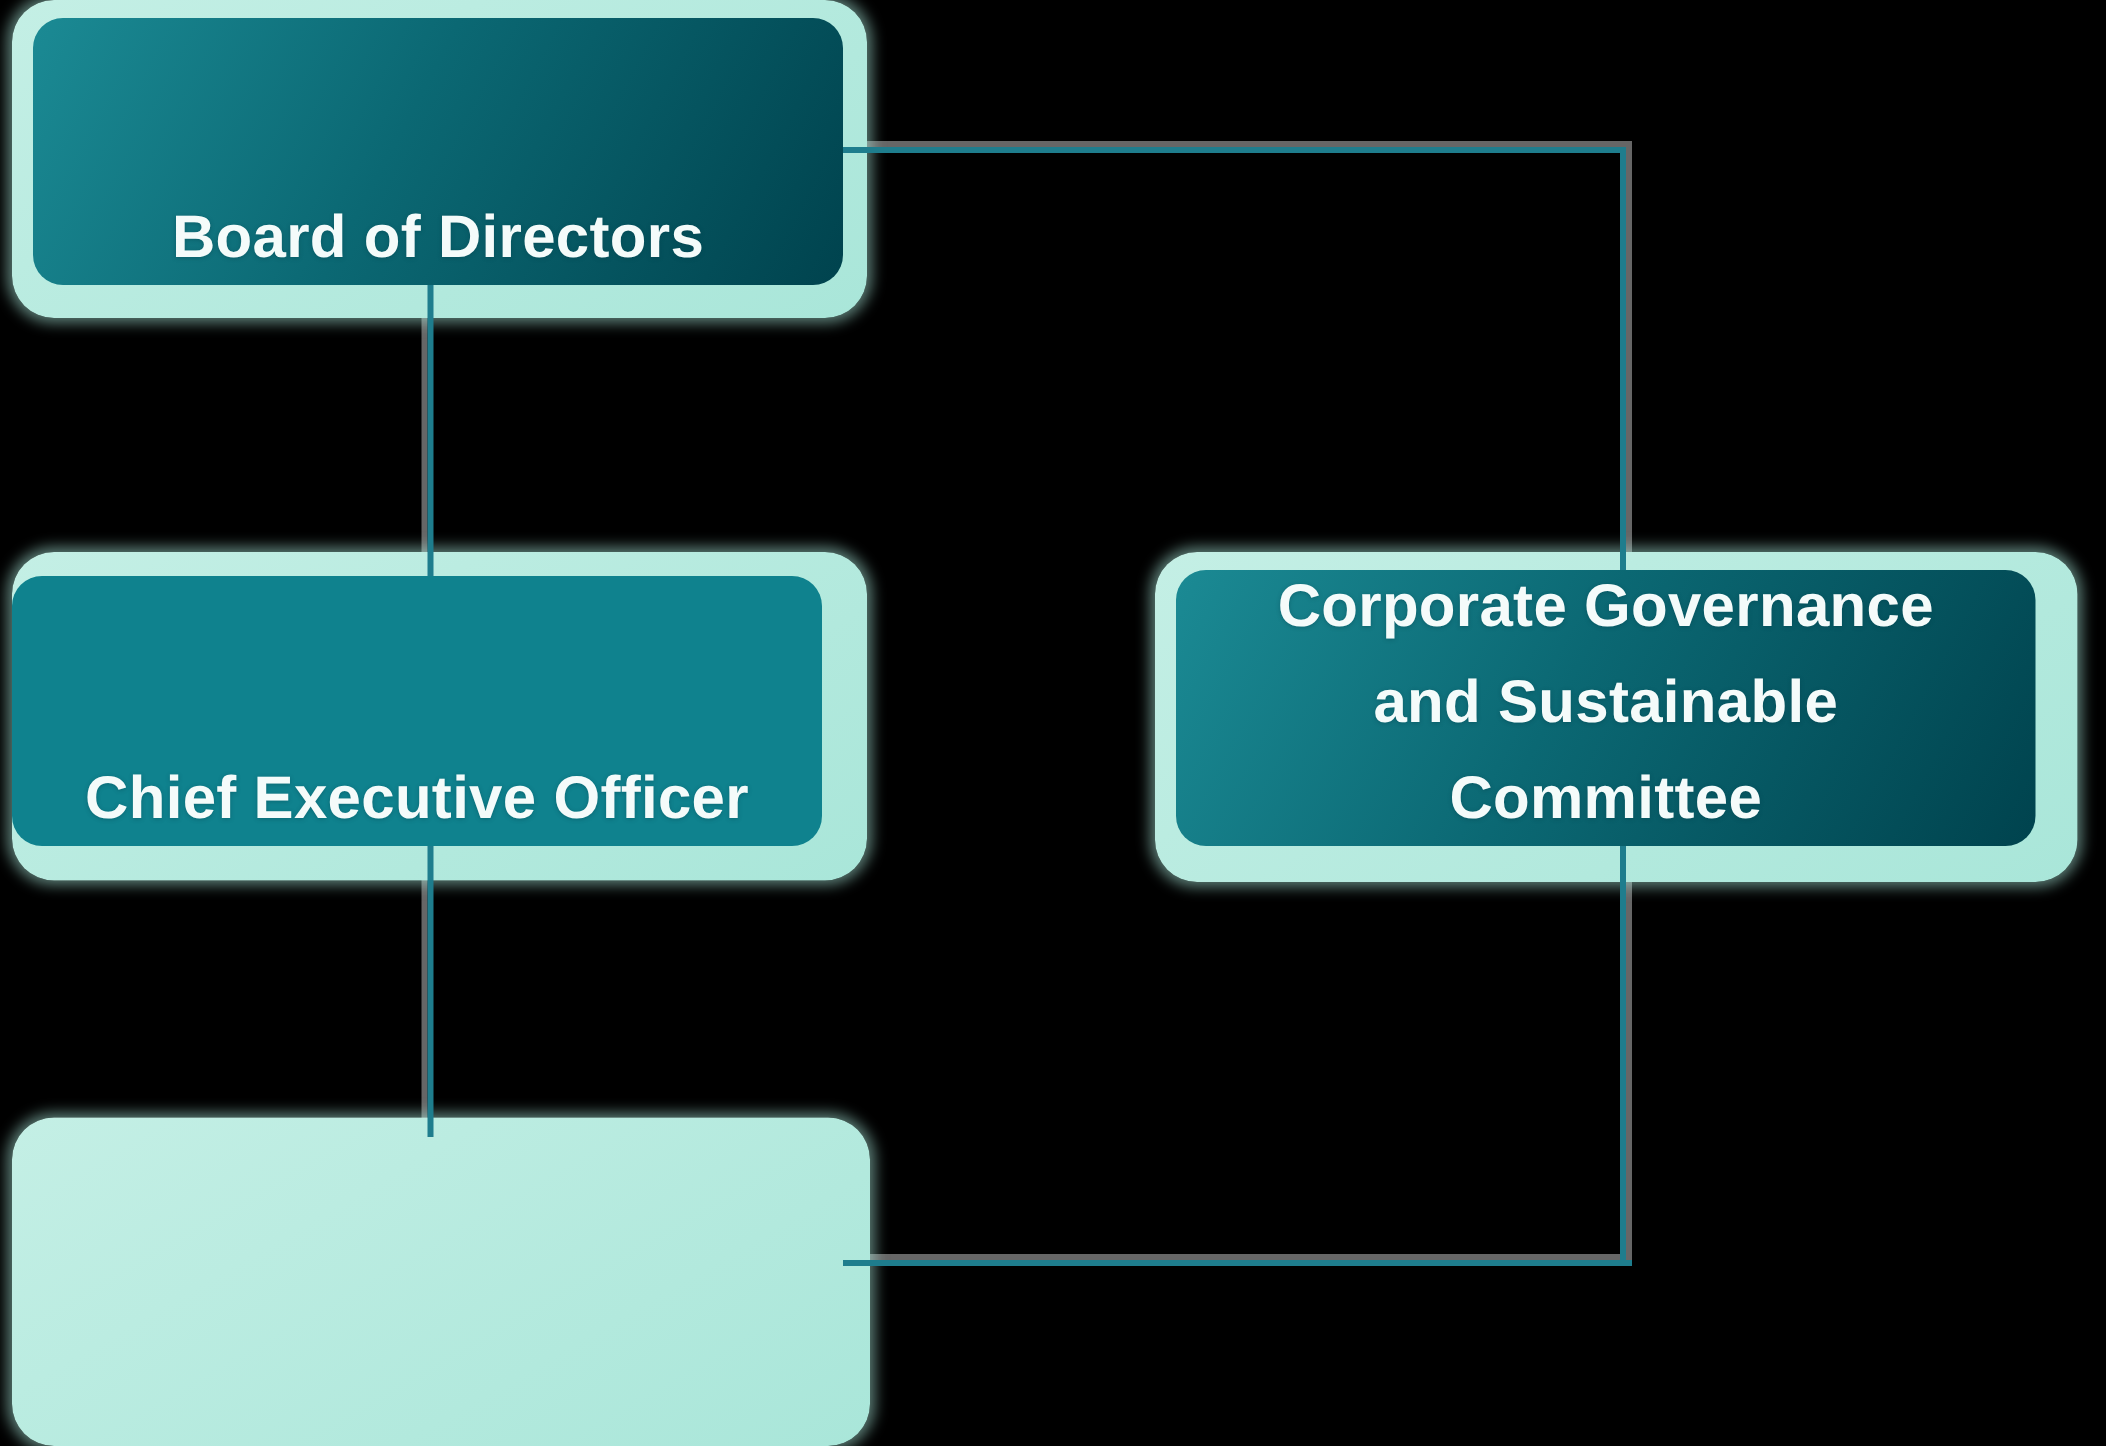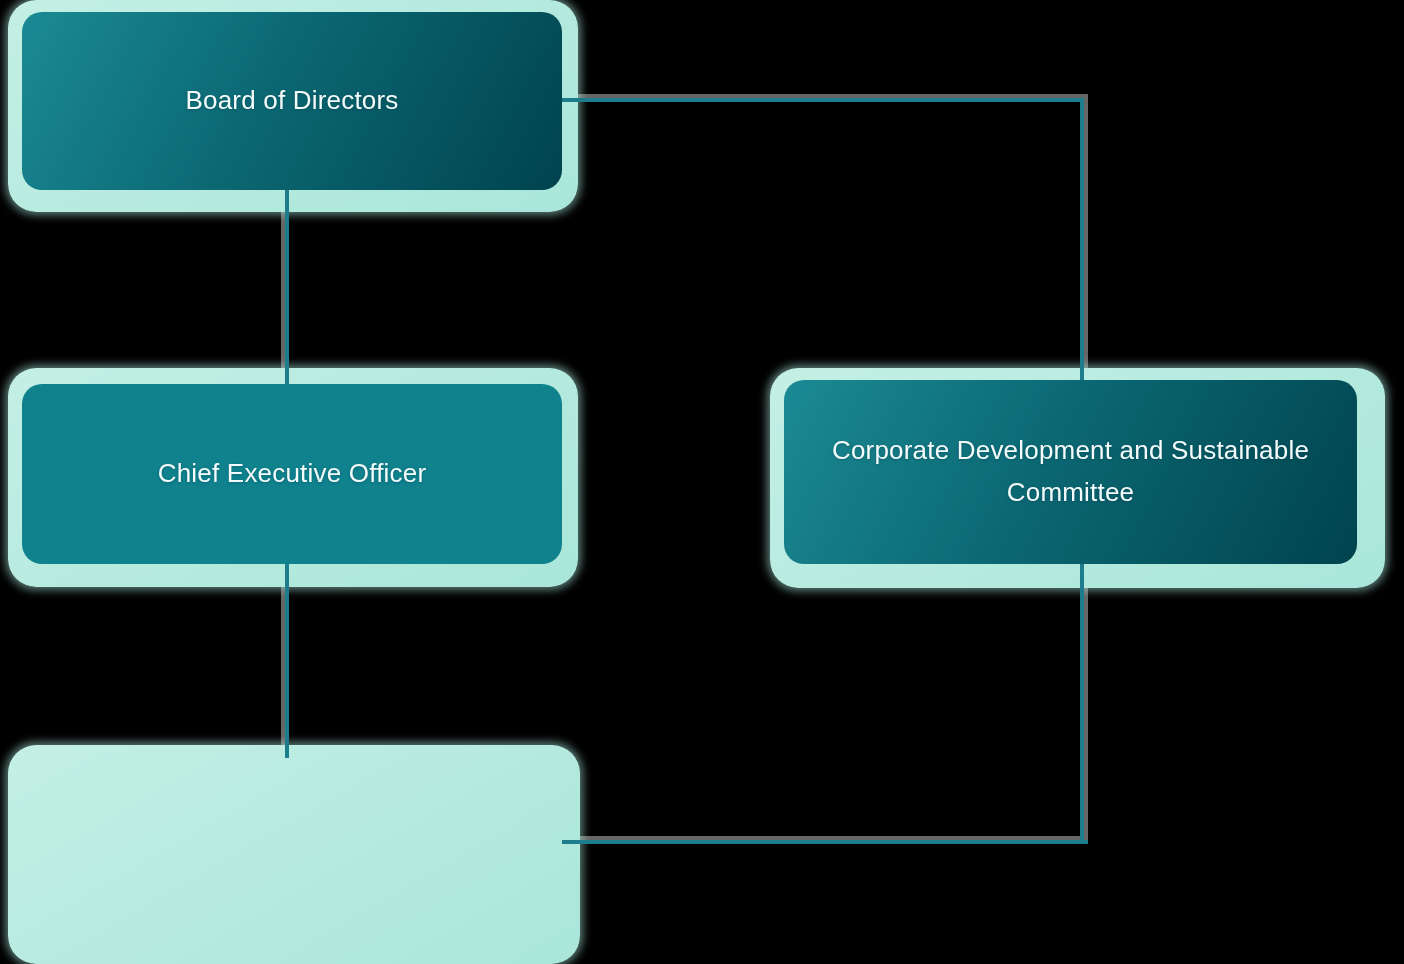--- a/index.html
+++ b/index.html
@@ -15,43 +15,43 @@
     position:absolute;
     border-radius:28px;
     background:linear-gradient(150deg,var(--glow-mint-light,#c4efe5),var(--glow-mint,#a9e6d9));
     box-shadow:0 0 9px 3px rgba(167,230,217,.55);
     z-index:2;
   }
   
   .node{
     position:absolute;
     border-radius:20px;
-    display:flex;align-items:center;justify-content:center;
+    display:flex;align-items:flex-end;justify-content:center;
     text-align:center;
     z-index:4;
     color:var(--label-text,#f4fbfa);
-    font-weight:400;font-size:26px;line-height:1.6;
+    font-weight:700;font-size:40px;line-height:1.6;
     letter-spacing:.2px;
     text-shadow:0 1px 3px rgba(0,55,65,.35);
     box-sizing:border-box;
   }
   .node.dark{background:linear-gradient(118deg,var(--node-dark-start,#1b8a94) 0%,#0b6873 45%,var(--node-dark-end,#00434e) 100%);}
   .node.teal{background:var(--node-teal,#0f828e);}
   .node.seafoam{background:var(--node-seafoam,#47c3af);}
 
   
   .line{position:absolute;}
   .line.gray{background:var(--line-gray,#666);z-index:1;}
   .line.teal{background:var(--line-teal,#1e7d8d);z-index:3;}
 
   
   .glow-board{left:8px;top:0;width:570px;height:212px;}
   .node-board{left:22px;top:12px;width:540px;height:178px;}
   .glow-ceo{left:8px;top:368px;width:570px;height:219px;}
-  .node-ceo{left:22px;top:384px;width:540px;height:180px;}
+  .node-ceo{left:8px;top:384px;width:540px;height:180px;}
   .glow-sdwg{left:8px;top:745px;width:572px;height:219px;}
   .node-sdwg{left:22px;top:758px;width:543px;height:180px;padding:0 30px;}
   .glow-cgsc{left:770px;top:368px;width:615px;height:220px;}
   .node-cgsc{left:784px;top:380px;width:573px;height:184px;padding:0 36px;}
 
   .v2-gray{left:281px;top:190px;width:4px;height:194px;}
   .v2-teal{left:285px;top:190px;width:4px;height:194px;}
   .v3-gray{left:281px;top:564px;width:4px;height:194px;}
   .v3-teal{left:285px;top:564px;width:4px;height:194px;}
 
@@ -93,16 +93,16 @@
 
   <div class="glow glow-ceo"></div>
   <div class="node teal node-ceo">
     <span>Chief Executive Officer</span>
   </div>
 
   <div class="glow glow-sdwg"></div>
 
   <div class="glow glow-cgsc"></div>
   <div class="node dark node-cgsc">
-    <span>Corporate Development and Sustainable Committee</span>
+    <span>Corporate Governance and Sustainable Committee</span>
   </div>
 
 </div>
 
 </body></html>

